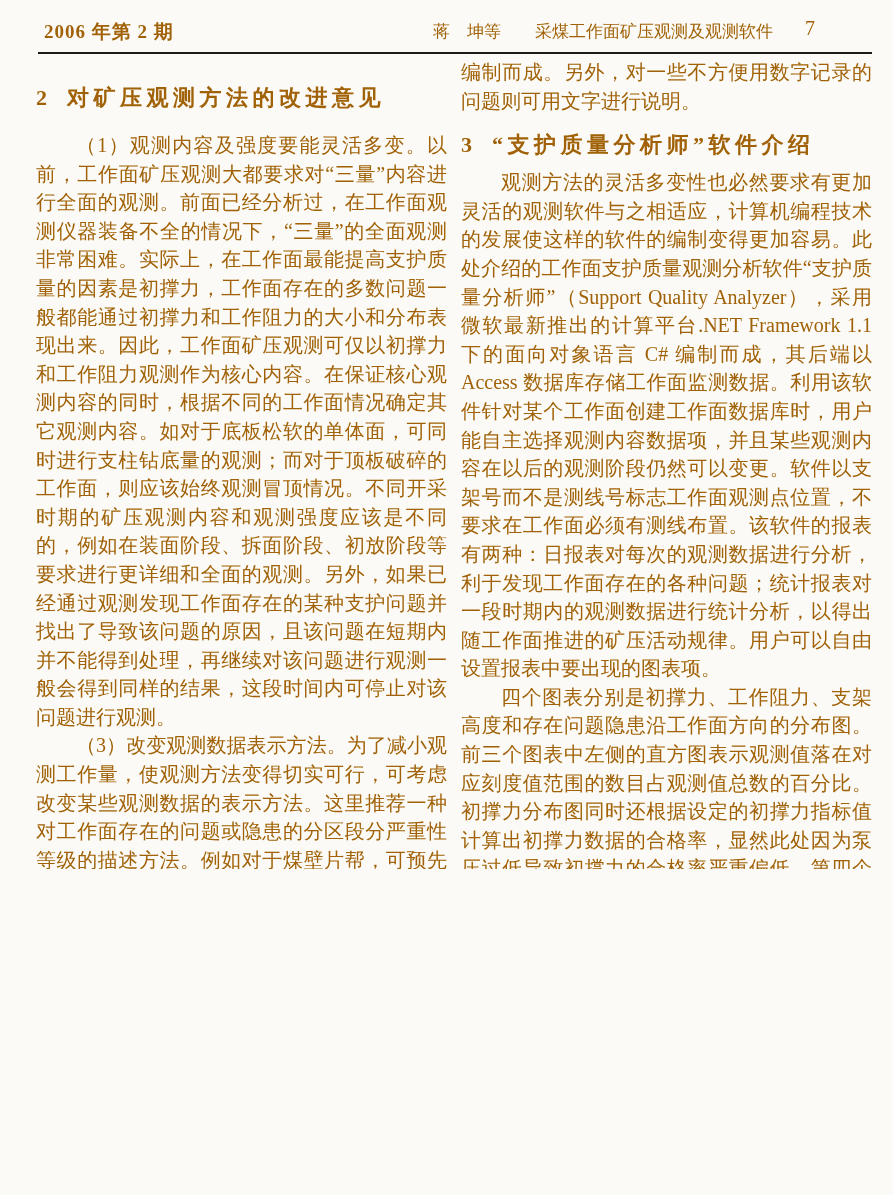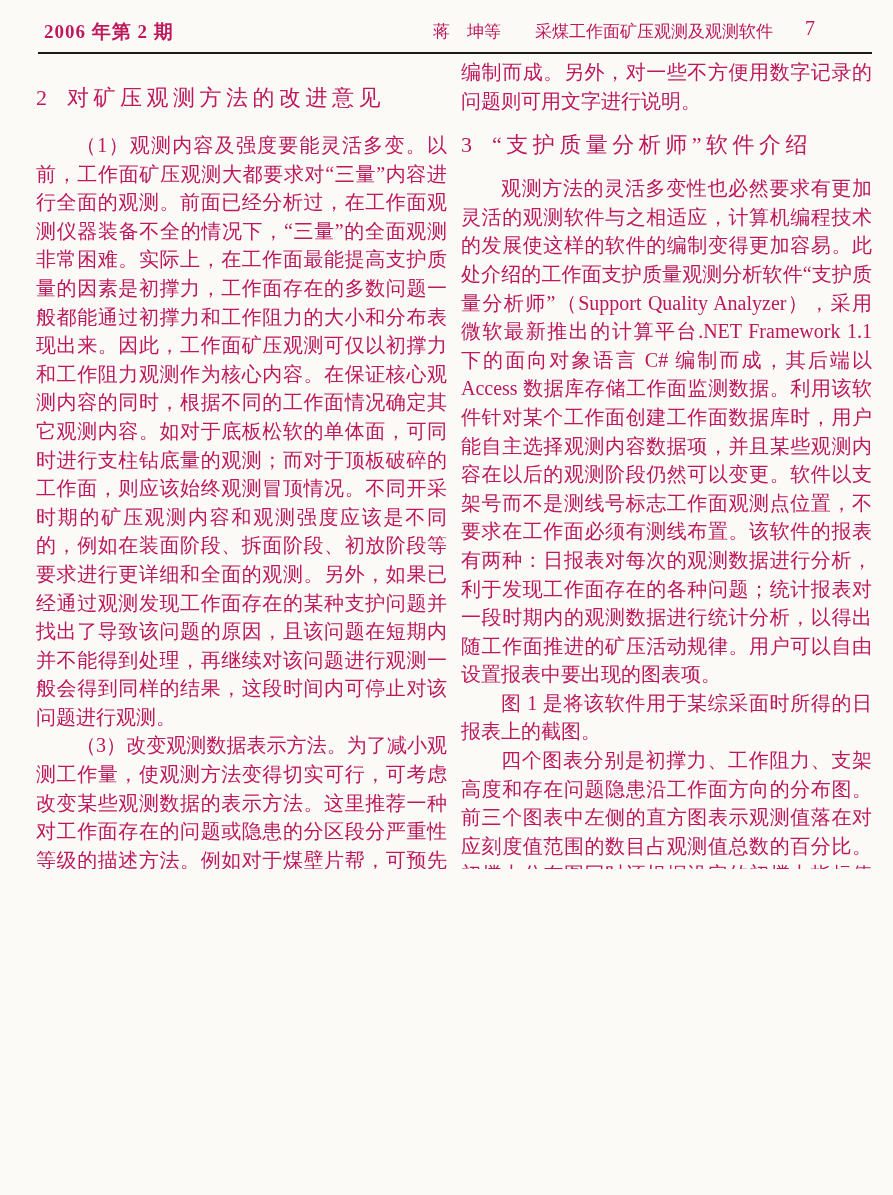--- a/index.html
+++ b/index.html
@@ -6,21 +6,21 @@
     margin: 0;
     padding: 0;
     background: #fbfaf7;
     font-family: "Liberation Serif", "DejaVu Serif", serif;
   }
   .page {
     position: relative;
     width: 893px;
     height: 869px;
     background: #fbfaf7;
-    color: #be185d;
+    color: #a16207;
     overflow: hidden;
   }
   
   .hdr-issue {
     position: absolute;
     left: 44px;
     top: 19px;
     font-size: 19px;
     font-weight: bold;
     letter-spacing: 1px;
@@ -56,33 +56,33 @@
     width: 836px;
     display: flex;
     gap: 14px;
   }
   .col {
     width: 411px;
     flex: 0 0 411px;
   }
   .section-heading {
     font-size: 22px;
-    font-weight: normal;
+    font-weight: bold;
     white-space: nowrap;
     margin: 0;
   }
   .section-heading .sec-num {
     display: inline-block;
     margin-right: 20px;
   }
   .section-heading .sec-title {
     letter-spacing: 4.5px;
   }
   .h-left  { margin: 25px 0 18px 0; }
-  .h-right { margin: 15px 0 14px 0; }
+  .h-right { margin: 15px 0 8px 0; }
   .col p {
     margin: 0;
     font-size: 20px;
     line-height: 28.6px;
     text-align: justify;
     text-justify: inter-ideograph;
     text-indent: 2em;
   }
   .col p.cont { text-indent: 0; }
 </style>
@@ -107,19 +107,18 @@
       <p>（1）观测内容及强度要能灵活多变。以前，工作面矿压观测大都要求对“三量”内容进行全面的观测。前面已经分析过，在工作面观测仪器装备不全的情况下，“三量”的全面观测非常困难。实际上，在工作面最能提高支护质量的因素是初撑力，工作面存在的多数问题一般都能通过初撑力和工作阻力的大小和分布表现出来。因此，工作面矿压观测可仅以初撑力和工作阻力观测作为核心内容。在保证核心观测内容的同时，根据不同的工作面情况确定其它观测内容。如对于底板松软的单体面，可同时进行支柱钻底量的观测；而对于顶板破碎的工作面，则应该始终观测冒顶情况。不同开采时期的矿压观测内容和观测强度应该是不同的，例如在装面阶段、拆面阶段、初放阶段等要求进行更详细和全面的观测。另外，如果已经通过观测发现工作面存在的某种支护问题并找出了导致该问题的原因，且该问题在短期内并不能得到处理，再继续对该问题进行观测一般会得到同样的结果，这段时间内可停止对该问题进行观测。</p>
       <p>（3）改变观测数据表示方法。为了减小观测工作量，使观测方法变得切实可行，可考虑改变某些观测数据的表示方法。这里推荐一种对工作面存在的问题或隐患的分区段分严重性等级的描述方法。例如对于煤壁片帮，可预先规定各个严重性等级的片深范围，在观测时记录某段片帮的起始支架号及终止支架号，并根据观测者的估计确定其</p>
     </div>
 
     <div class="col">
       <p class="cont">编制而成。另外，对一些不方便用数字记录的问题则可用文字进行说明。</p>
       <h2 class="section-heading h-right">
         <span class="sec-num">3</span><span class="sec-title">“支护质量分析师”软件介绍</span>
       </h2>
       <p>观测方法的灵活多变性也必然要求有更加灵活的观测软件与之相适应，计算机编程技术的发展使这样的软件的编制变得更加容易。此处介绍的工作面支护质量观测分析软件“支护质量分析师”（Support Quality Analyzer），采用微软最新推出的计算平台.NET Framework 1.1 下的面向对象语言 C# 编制而成，其后端以 Access 数据库存储工作面监测数据。利用该软件针对某个工作面创建工作面数据库时，用户能自主选择观测内容数据项，并且某些观测内容在以后的观测阶段仍然可以变更。软件以支架号而不是测线号标志工作面观测点位置，不要求在工作面必须有测线布置。该软件的报表有两种：日报表对每次的观测数据进行分析，利于发现工作面存在的各种问题；统计报表对一段时期内的观测数据进行统计分析，以得出随工作面推进的矿压活动规律。用户可以自由设置报表中要出现的图表项。</p>
-      <p>图 1 是将该软件用于某综采面时所得的日报表上的截图。</p>
       <p>四个图表分别是初撑力、工作阻力、支架高度和存在问题隐患沿工作面方向的分布图。前三个图表中左侧的直方图表示观测值落在对应刻度值范围的数目占观测值总数的百分比。初撑力分布图同时还根据设定的初撑力指标值计算出初撑力数据的合格率，显然此处因为泵压过低导致初撑力的合格率严重偏低。第四个图叫问题与隐患图，或不安全因素图。它以三种不同深度的充填图案表示了工作面所存在问题的三个不同的严重性等级，此种表示方法比较直观，且能将工作面某段范围内存在问题以连续的方式进行表示。在此处工作面存在的主要问题是煤壁片帮、端面冒落及顶板淋水，对其它的工作面，其存在的主要问题可能有所不同，这些都可以在软件中进行预先设定。</p>
       <p>另外，软件还有许多辅助的功能选项，这里不多作介绍。</p>
     </div>
 
   </div>
 </div>
 
 </body></html>

